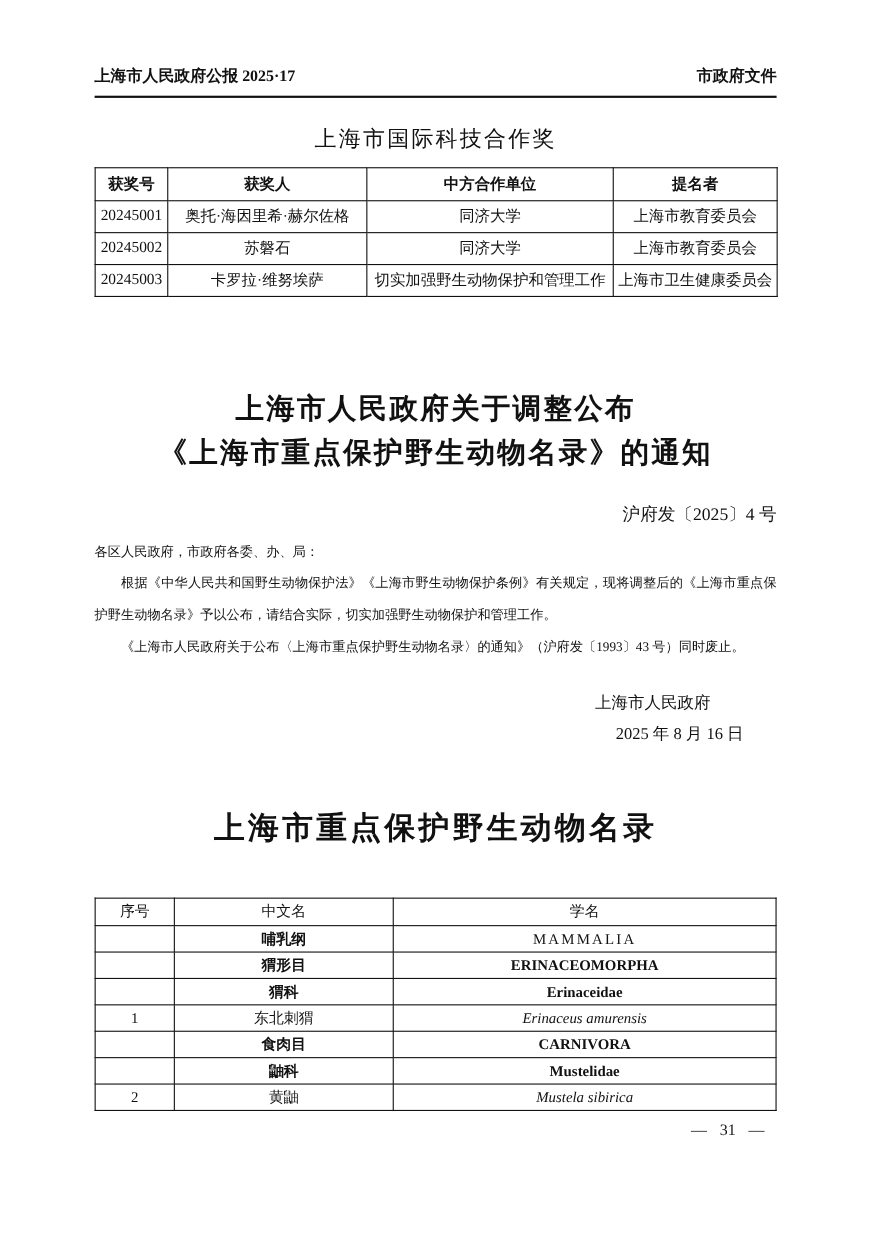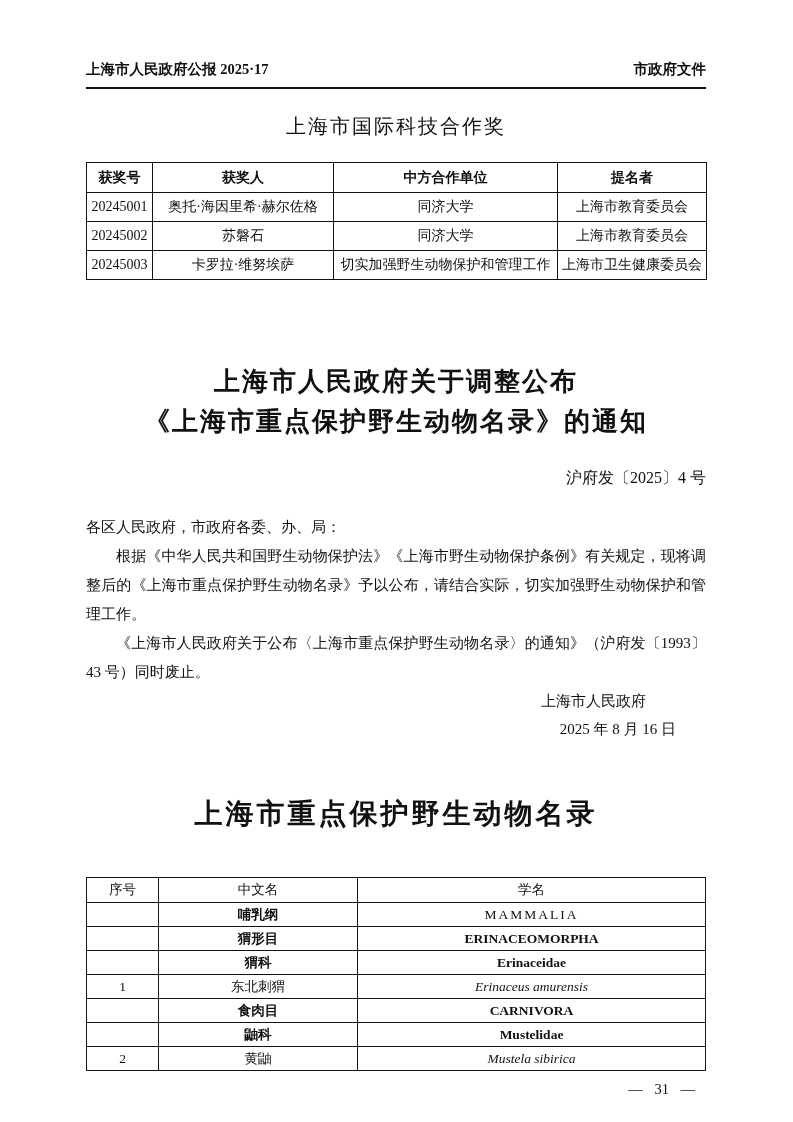--- a/index.html
+++ b/index.html
@@ -47,21 +47,21 @@
   }
   td, th {
     border: 1px solid #111111;
     text-align: center;
     vertical-align: middle;
     font-size: 14px;
     font-weight: normal;
     overflow: hidden;
     white-space: nowrap;
   }
-  .award-table { margin-top: 22px; }
+  .award-table { margin-top: 12px; }
   .award-table th {
     font-family: "Liberation Sans", "DejaVu Sans", sans-serif;
     font-weight: bold;
     height: 30px;
   }
   .award-table td { height: 29px; }
   .award-table .col-no  { width: 66px; }
   .award-table .col-awardee { width: 181px; }
   .award-table .col-unit { width: 224px; }
   .award-table .col-nominator { width: 149px; }
@@ -74,32 +74,32 @@
     font-weight: bold;
     line-height: 40px;
     letter-spacing: 2px;
   }
   .doc-number {
     margin-top: 26px;
     text-align: right;
     font-size: 16px;
   }
   .notice-body {
-    margin-top: 24px;
-    font-size: 15px;
+    margin-top: 8px;
+    font-size: 12px;
     line-height: 29px;
     text-align: justify;
   }
   .notice-body .indent { text-indent: 2em; }
   .signature-block {
     font-size: 15px;
     line-height: 28px;
     text-align: right;
   }
-  .signature-name { padding-right: 60px; }
+  .signature-name { padding-right: 60px; margin-top: 23px; }
   .signature-date { padding-right: 30px; }
 
   
   .catalog-title {
     margin-top: 52px;
     text-align: center;
     font-size: 28px;
     font-weight: bold;
     letter-spacing: 3px;
   }

